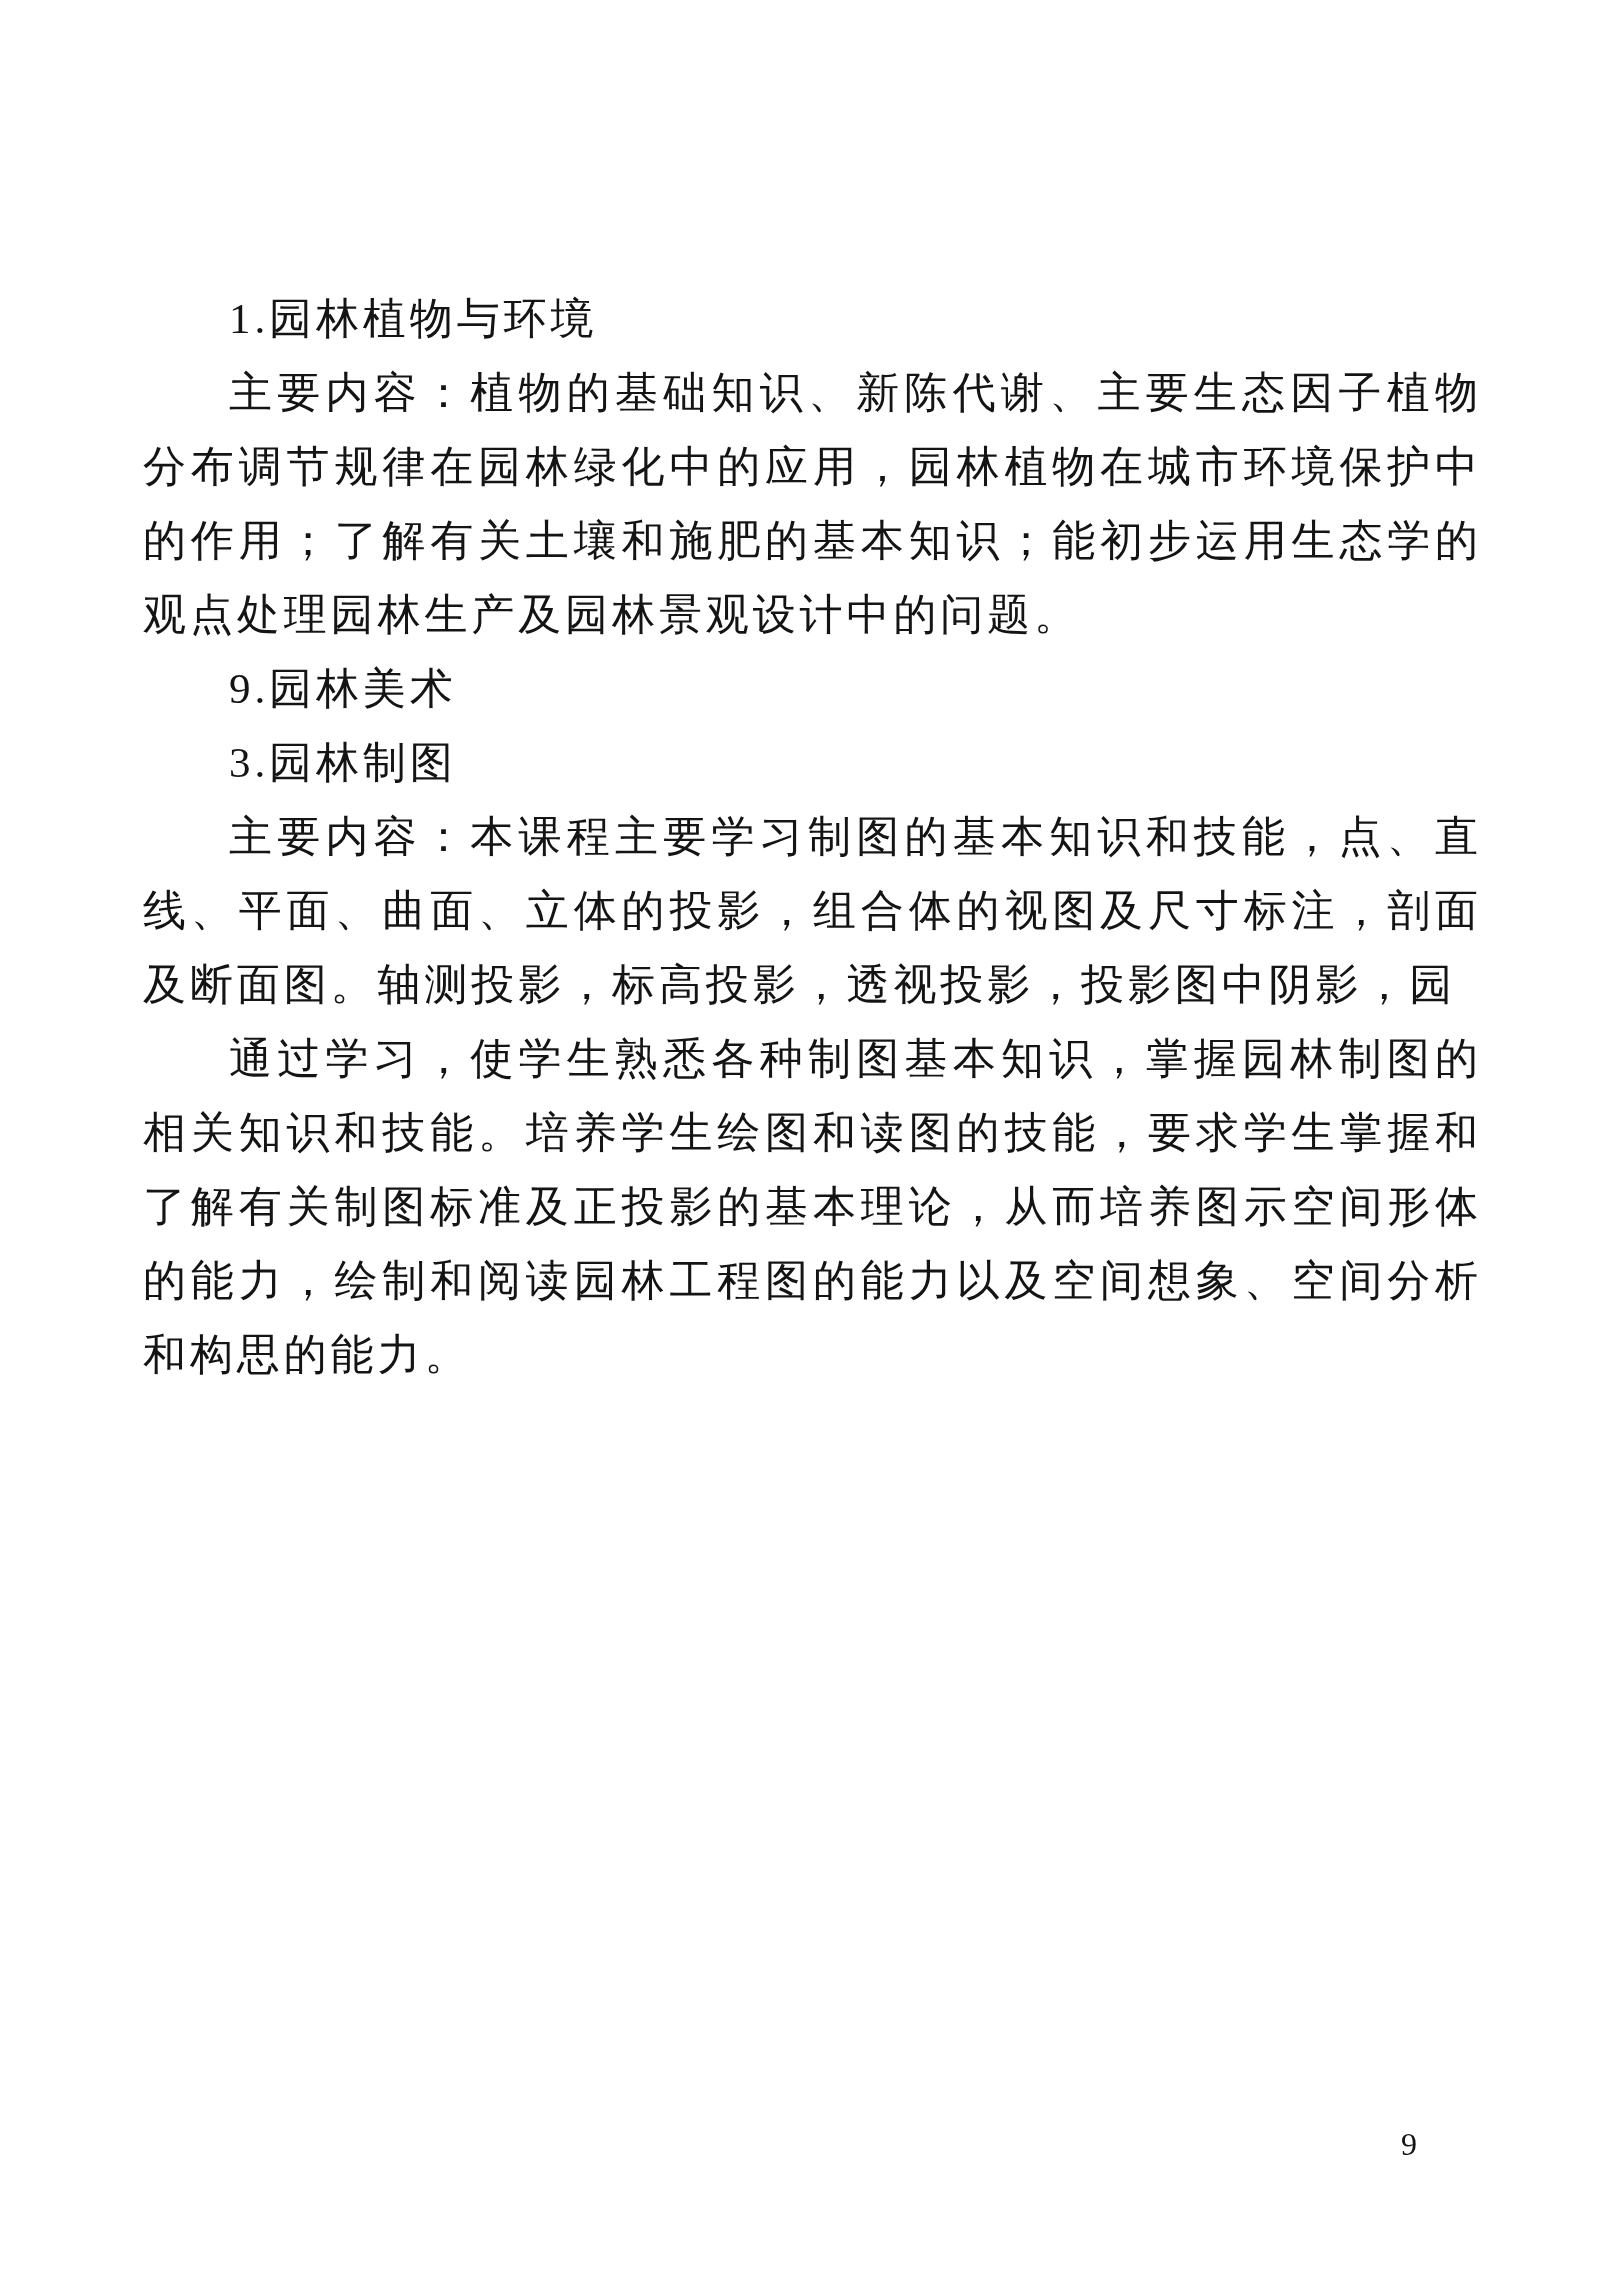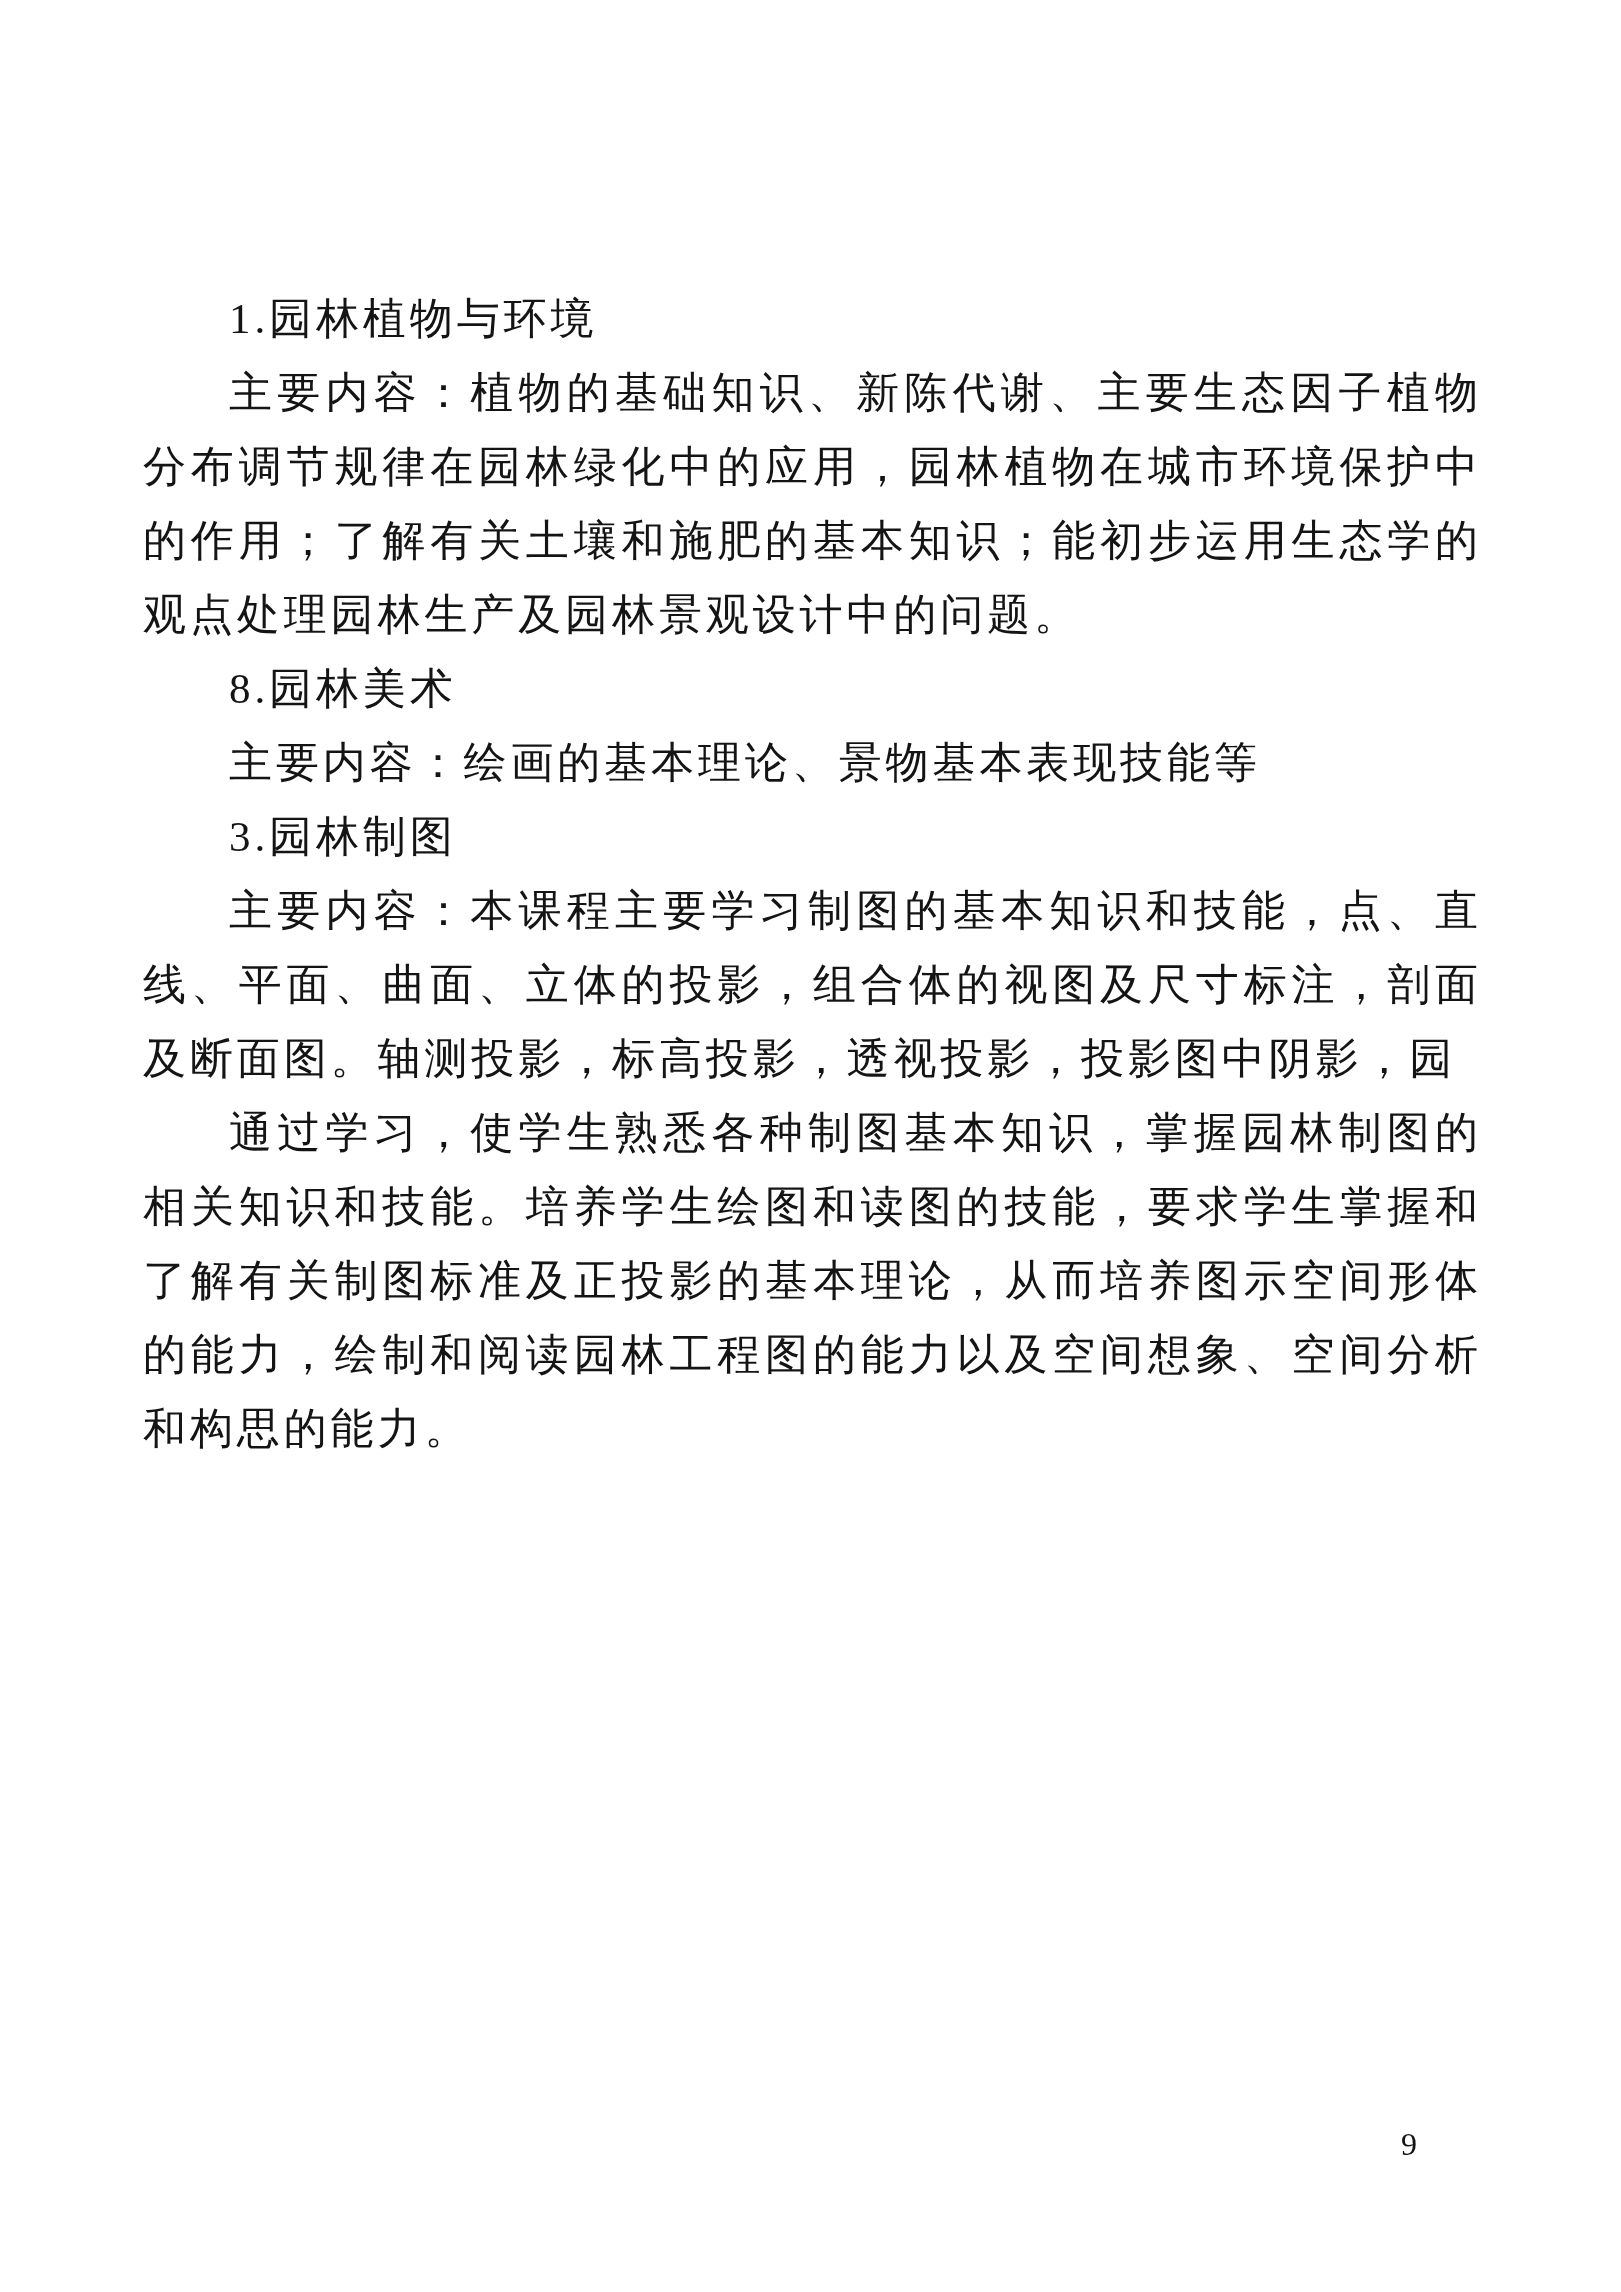--- a/index.html
+++ b/index.html
@@ -45,21 +45,20 @@
     color: #141414;
   }
 </style>
 </head>
 <body>
 
 <div class="page">
   <div class="content">
     <p class="heading">1.园林植物与环境</p>
     <p>主要内容：植物的基础知识、新陈代谢、主要生态因子植物分布调节规律在园林绿化中的应用，园林植物在城市环境保护中的作用；了解有关土壤和施肥的基本知识；能初步运用生态学的观点处理园林生产及园林景观设计中的问题。</p>
-    <p class="heading">8.园林美术</p>
-    <p>主要内容：绘画的基本理论、景物基本表现技能等</p>
+    <p class="heading">9.园林美术</p>
     <p class="heading">3.园林制图</p>
     <p>主要内容：本课程主要学习制图的基本知识和技能，点、直线、平面、曲面、立体的投影，组合体的视图及尺寸标注，剖面及断面图。轴测投影，标高投影，透视投影，投影图中阴影，园</p>
     <p>通过学习，使学生熟悉各种制图基本知识，掌握园林制图的相关知识和技能。培养学生绘图和读图的技能，要求学生掌握和了解有关制图标准及正投影的基本理论，从而培养图示空间形体的能力，绘制和阅读园林工程图的能力以及空间想象、空间分析和构思的能力。</p>
   </div>
   <div class="page-number">9</div>
 </div>
 
 
 </body></html>

